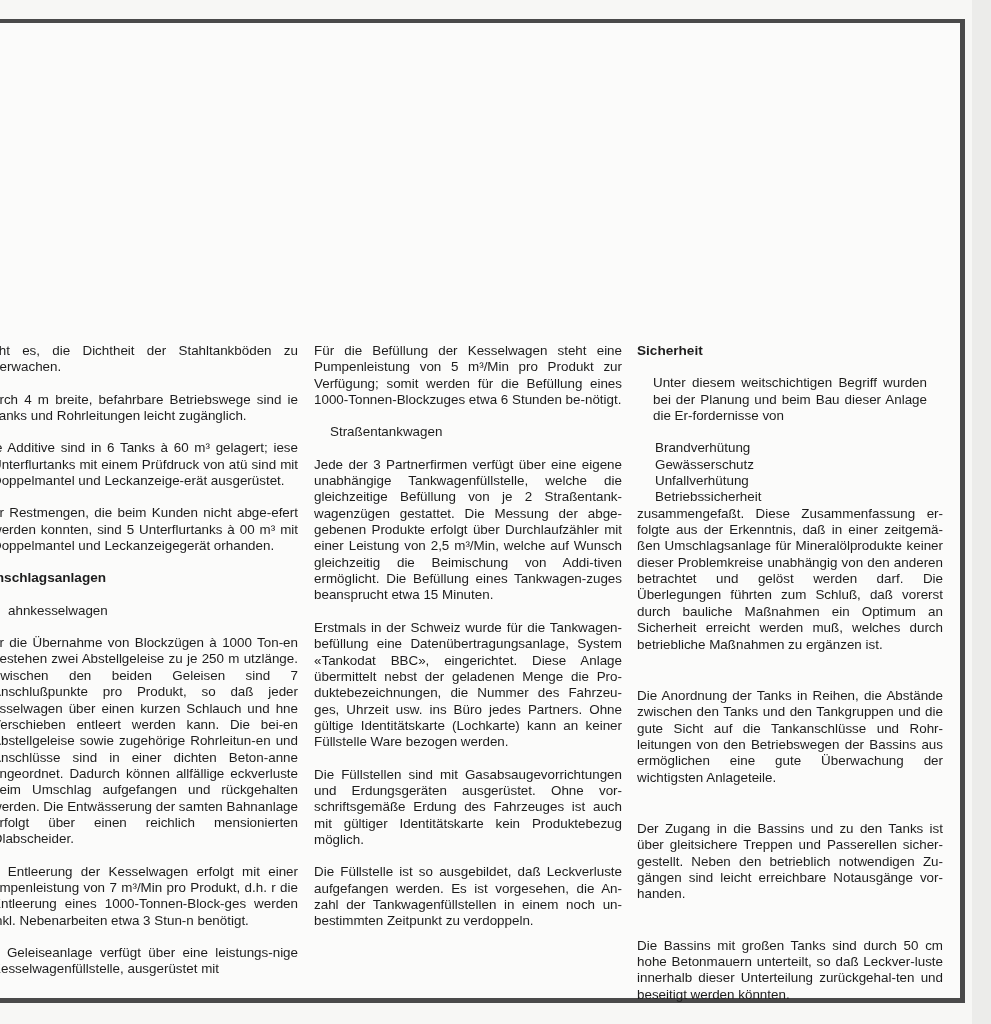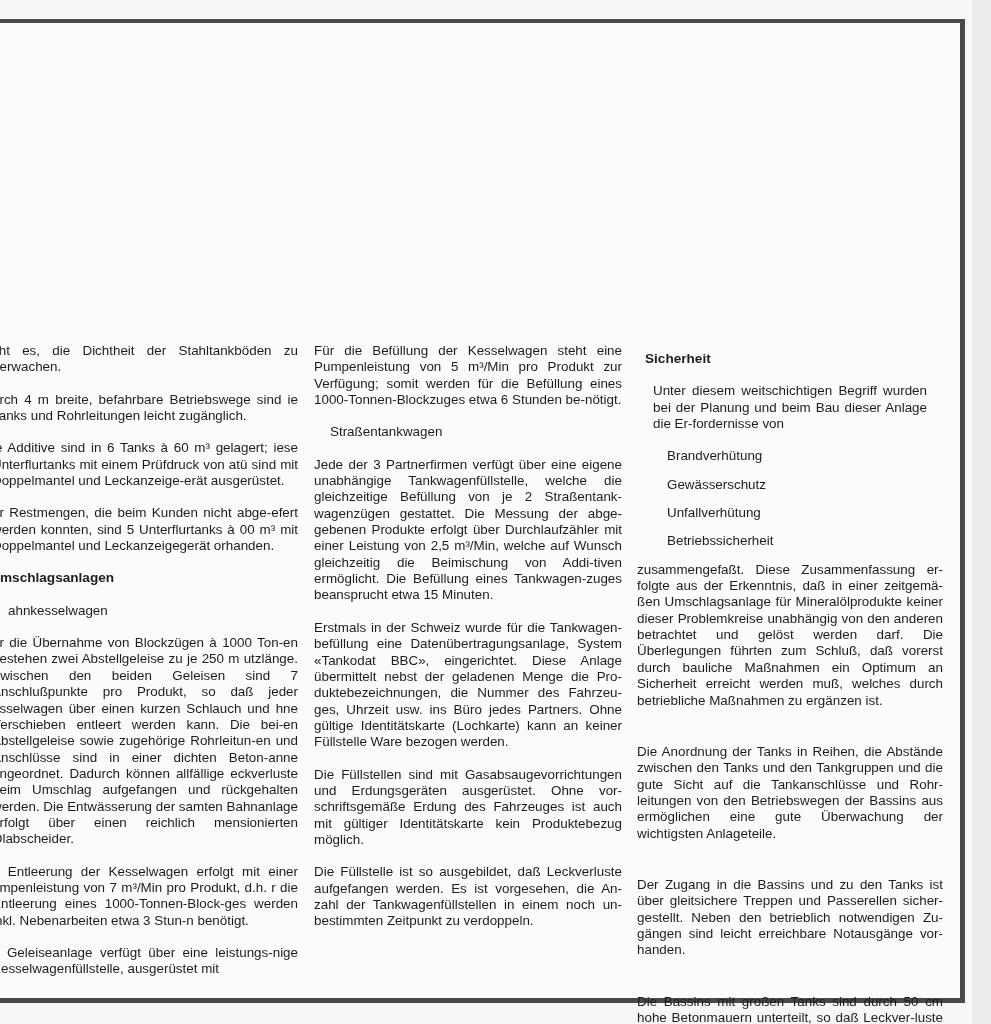--- a/index.html
+++ b/index.html
@@ -28,24 +28,24 @@
     top: 343px;
     font-size: 13.4px;
     line-height: 16.35px;
     text-align: justify;
     hyphens: manual;
   }
   .col-left { left: -8px; width: 306px; }
   .col-mid { left: 314px; width: 308px; }
   .col-right { left: 637px; width: 306px; }
   .para { margin: 0 0 16px 0; }
-  .heading { font-weight: bold; font-size: 13.6px; margin: 8px; }
+  .heading { font-weight: bold; font-size: 13.6px; margin: 0; }
   .subheading { margin: 16px; }
   .list { margin: 0; padding-left: 18px; list-style: none; }
-  .list li { margin: 12px; }
+  .list li { margin: 0; }
   .gap-lg { height: 19px; }
 </style>
 </head>
 <body>
 
 <div class="right-margin"></div>
 <div class="page-frame"></div>
 
 <div class="column col-left">
   <p class="para">cht es, die Dichtheit der Stahltankböden zu berwachen.</p>

